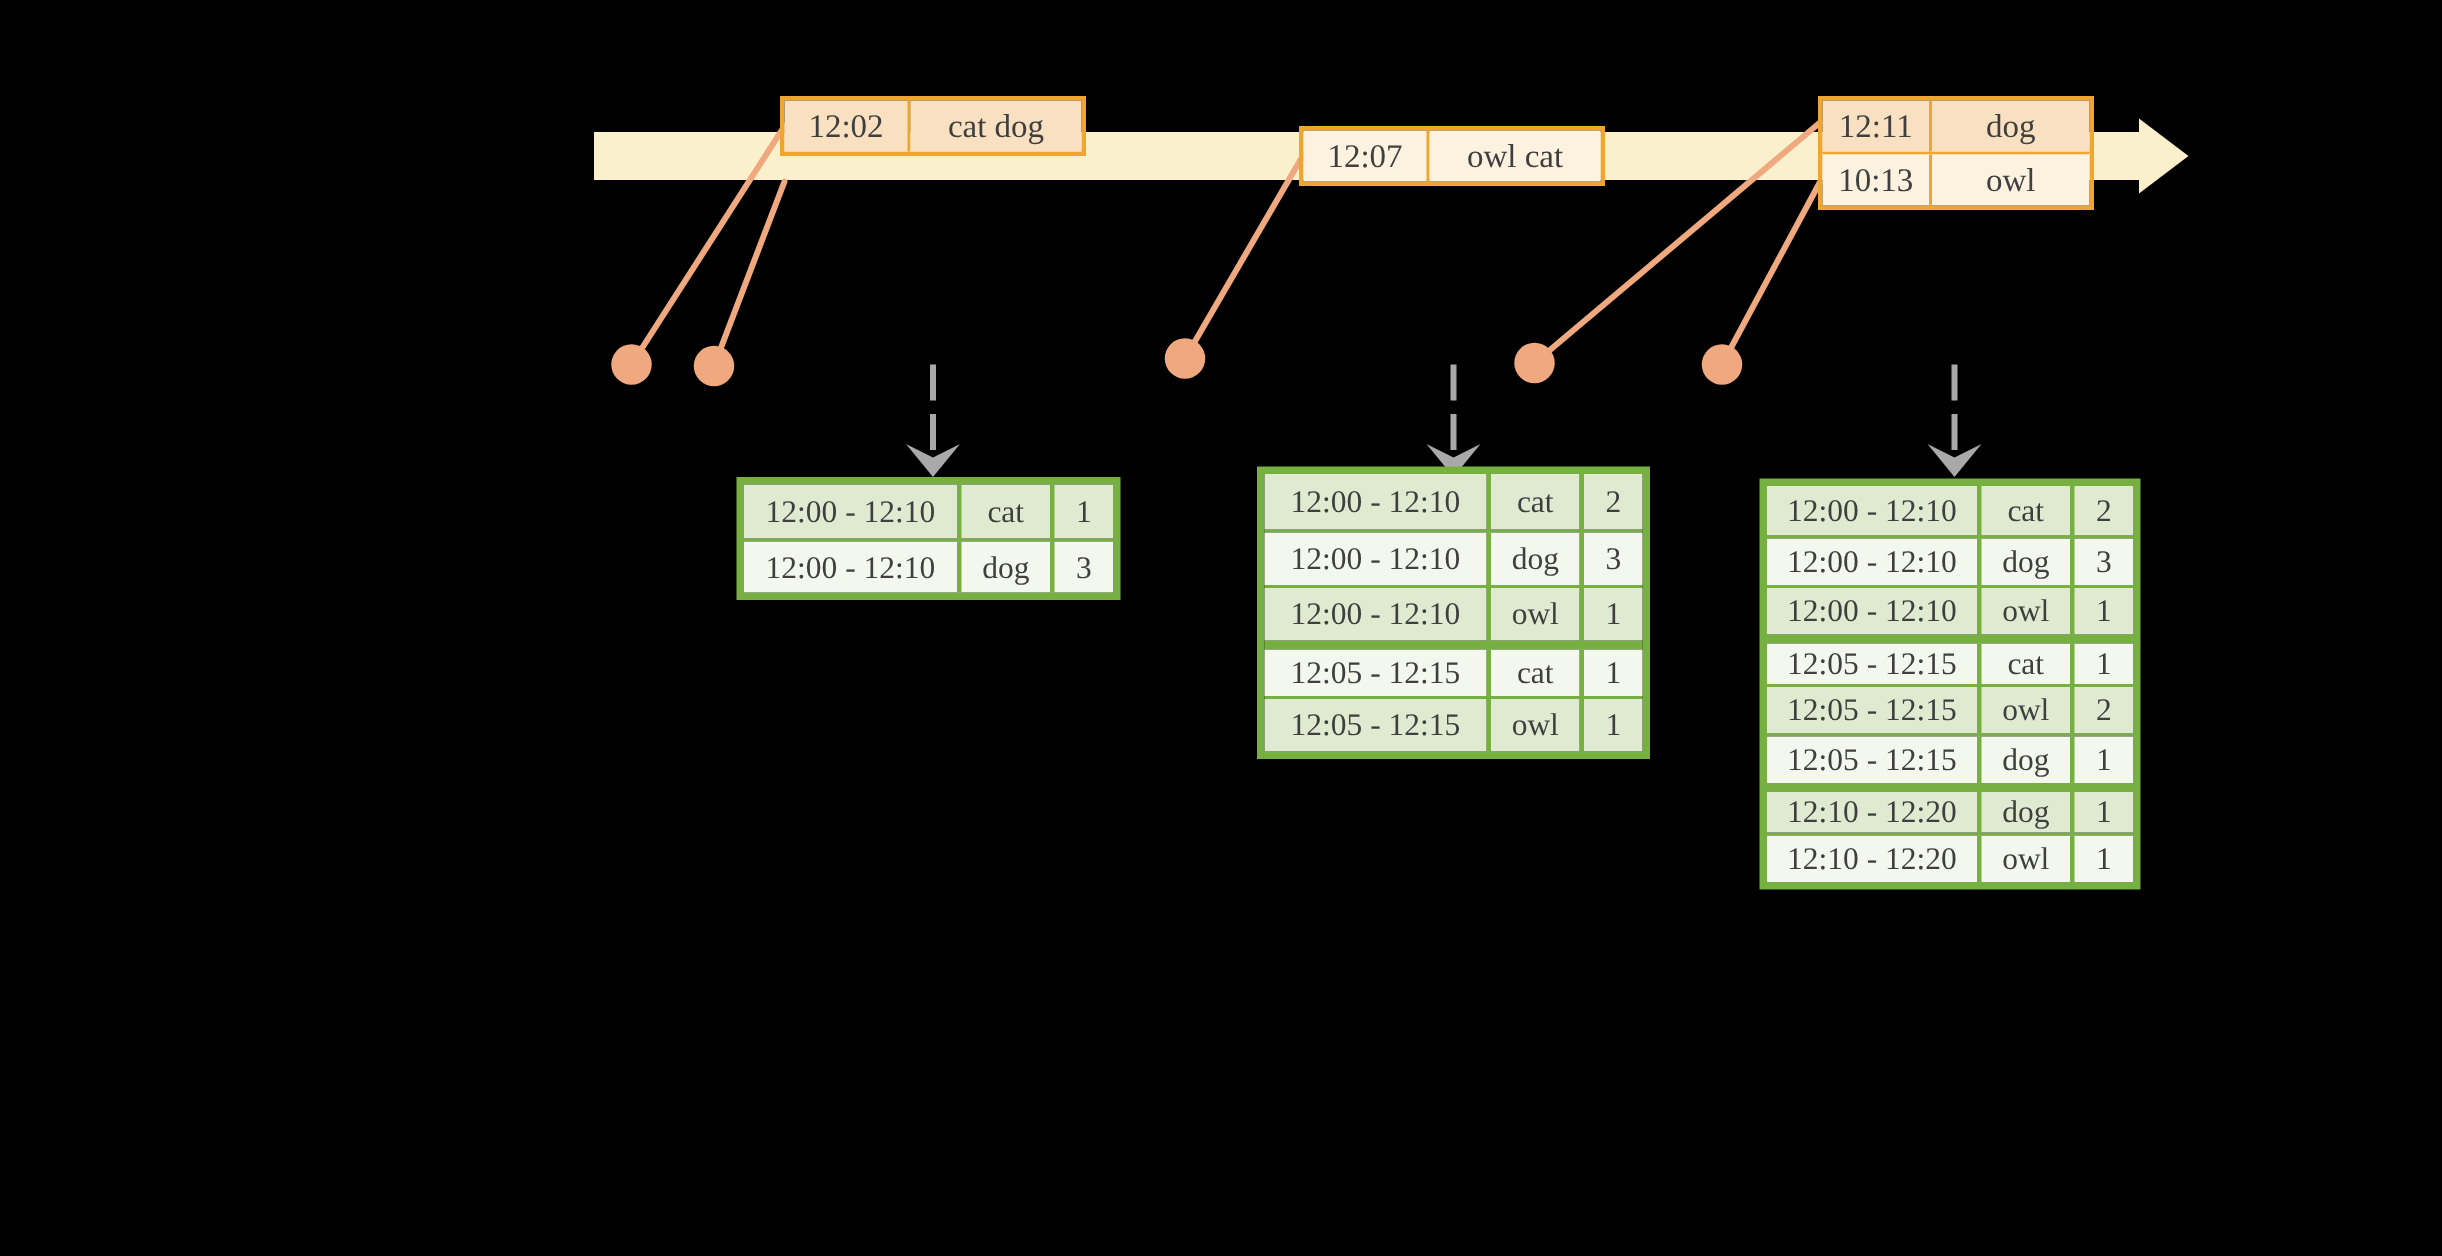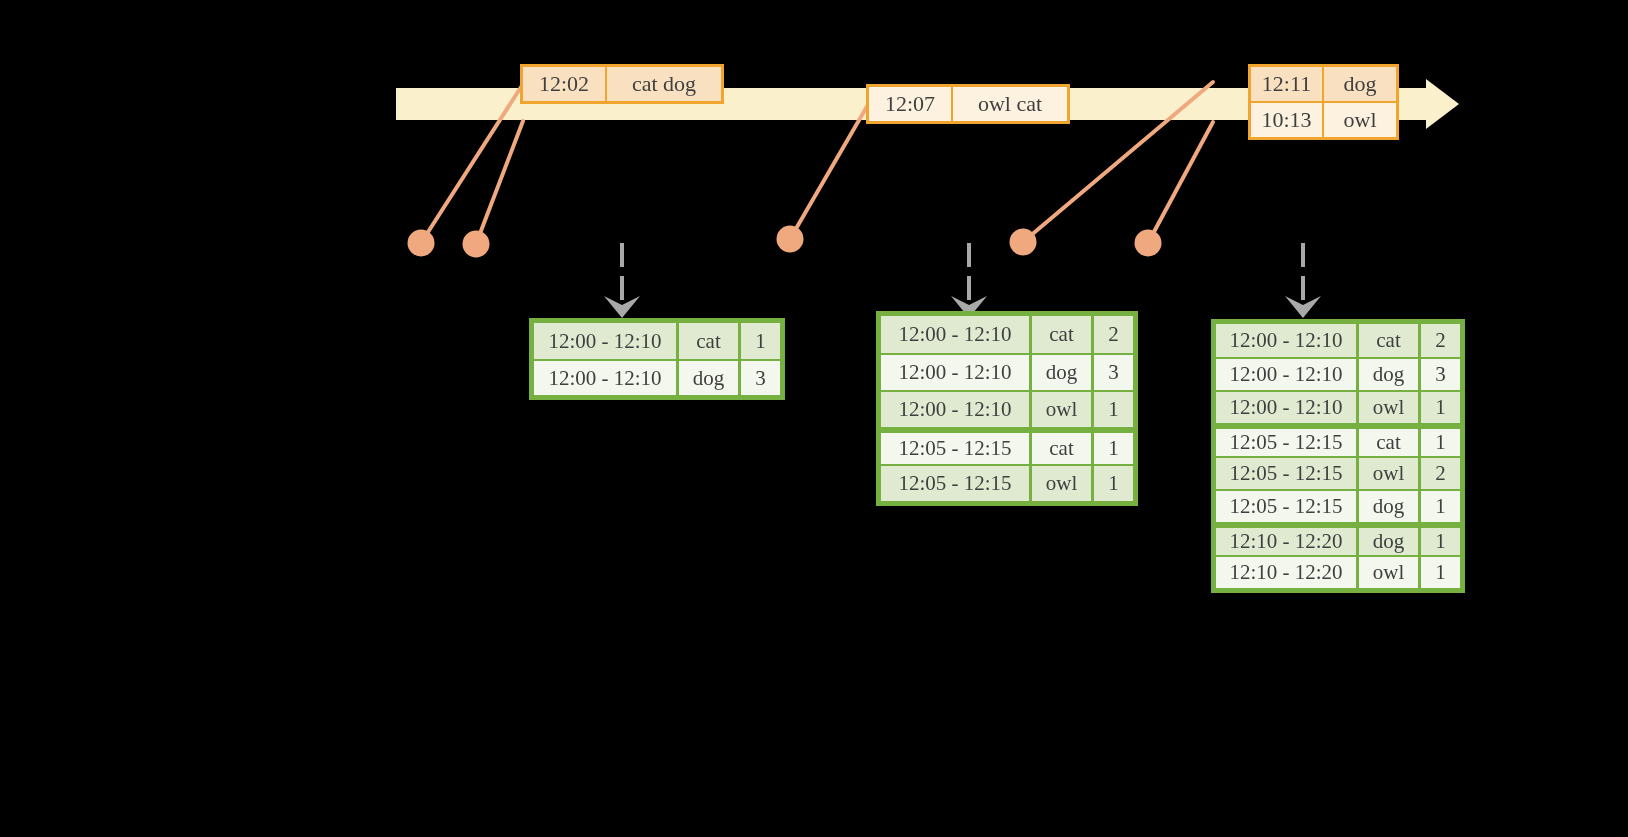--- a/index.html
+++ b/index.html
@@ -39,21 +39,20 @@
   .event-row .time{width:84px;border-right:2px solid var(--event-border);}
   #event-box-3 .time{width:73px;}
   .event-row .words{flex:1;}
   .event-row.tint-dark .cell{background:var(--event-row-dark);}
   .event-row.tint-light .cell{background:var(--event-row-light);}
 
   
   .result-table{
     position:absolute;border:5px solid var(--table-border);box-sizing:border-box;
     font-size:21px;
-    margin-left:38px;
   }
   .result-row{display:flex;border-top:2px solid var(--table-border);box-sizing:border-box;}
   .result-row:first-child{border-top:0;}
   .result-row.group-start{border-top-width:6px;}
   #result-table-1 .result-row{height:36px;}
   #result-table-2 .result-row{height:37px;}
   #result-table-3 .result-row{height:33px;}
   .result-row .cell{display:flex;align-items:center;justify-content:center;box-sizing:border-box;}
   .result-row .window{flex:1;}
   .result-row .word{width:62px;border-left:3px solid var(--table-border);}
@@ -105,21 +104,21 @@
 
 </div>
 
   <div class="event-box" id="event-box-2" style="left:866px;top:84px;width:204px;">
   <div class="event-row tint-light">
     <div class="cell time">12:07</div>
     <div class="cell words">owl cat</div>
   </div>
 </div>
 
-  <div class="event-box" id="event-box-3" style="left:1212px;top:64px;width:151px;margin-left:36px;">
+  <div class="event-box" id="event-box-3" style="left:1212px;top:64px;width:184px;">
   <div class="event-row tint-dark">
     <div class="cell time">12:11</div>
     <div class="cell words">dog</div>
   </div>
 
   <div class="event-row tint-light">
     <div class="cell time">10:13</div>
     <div class="cell words">owl</div>
   </div>
 </div>

